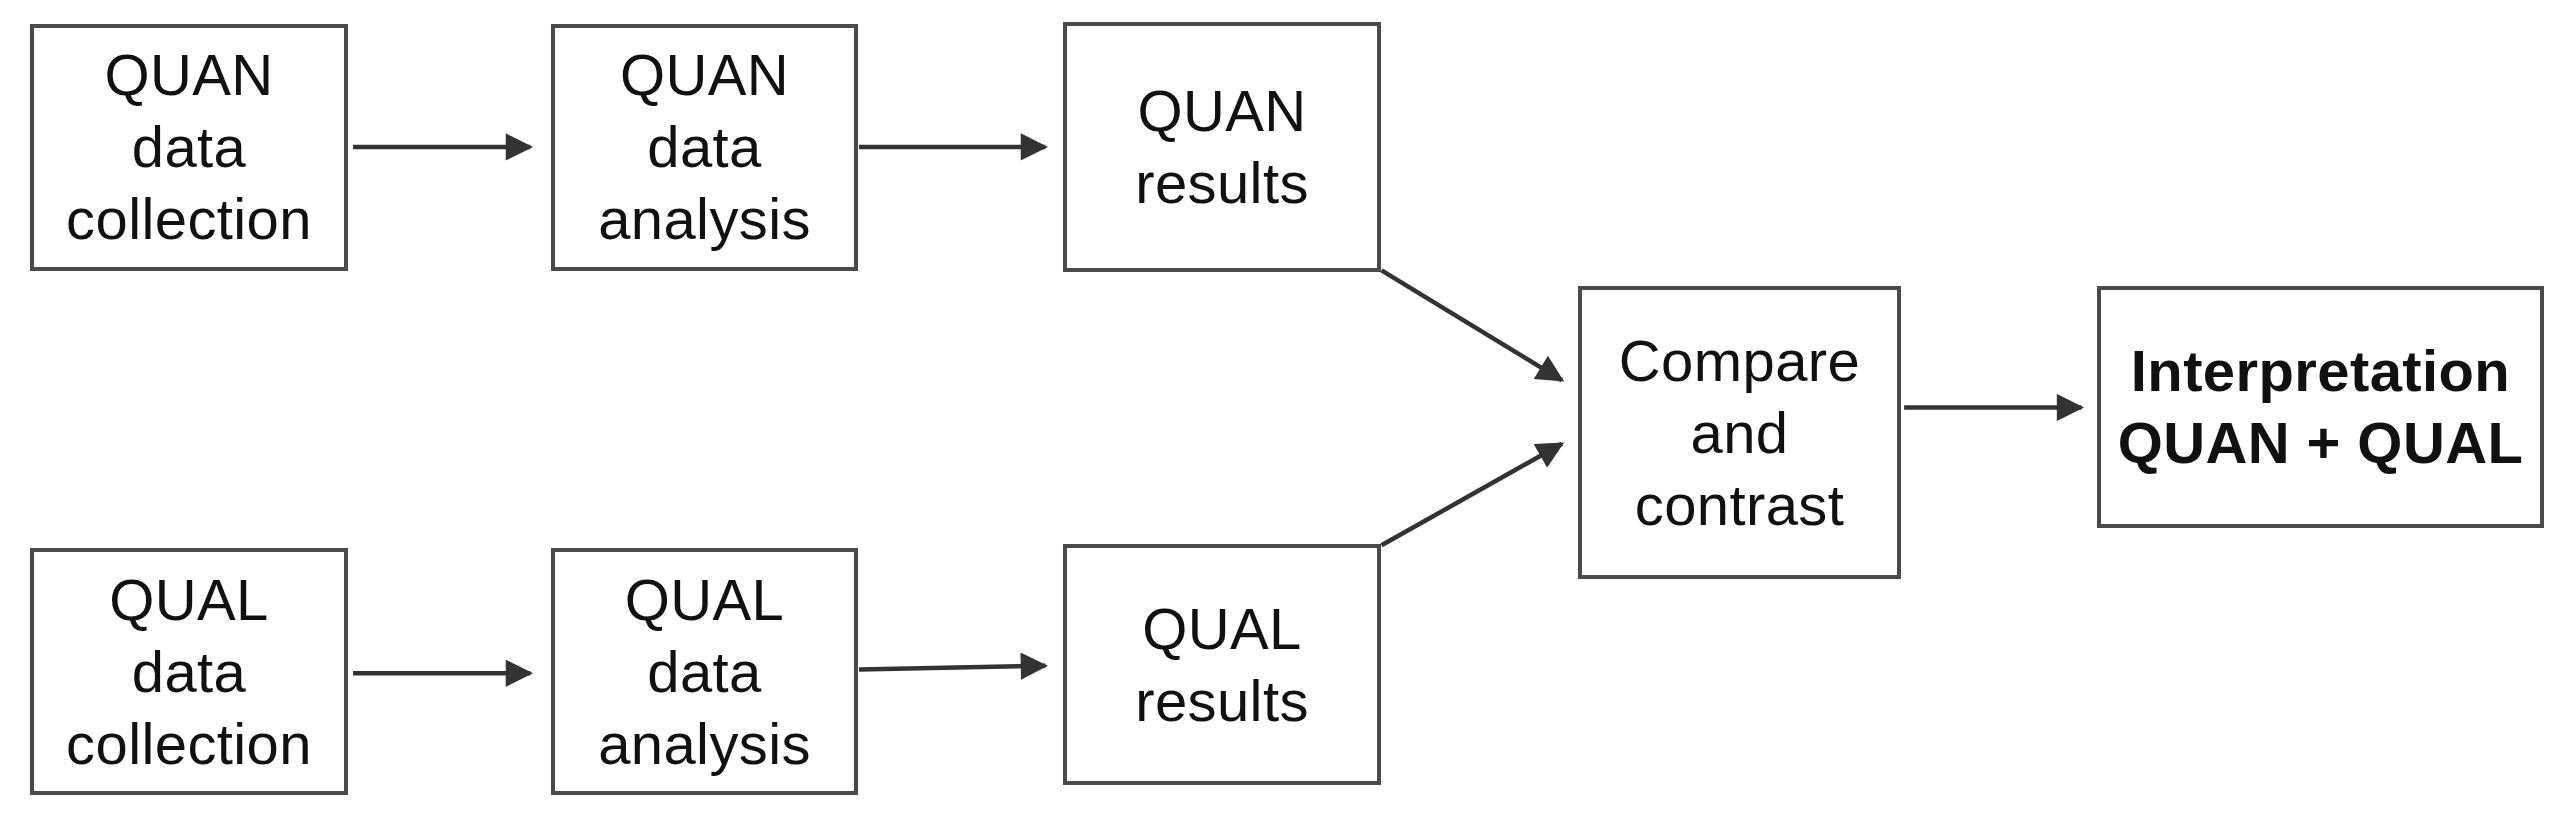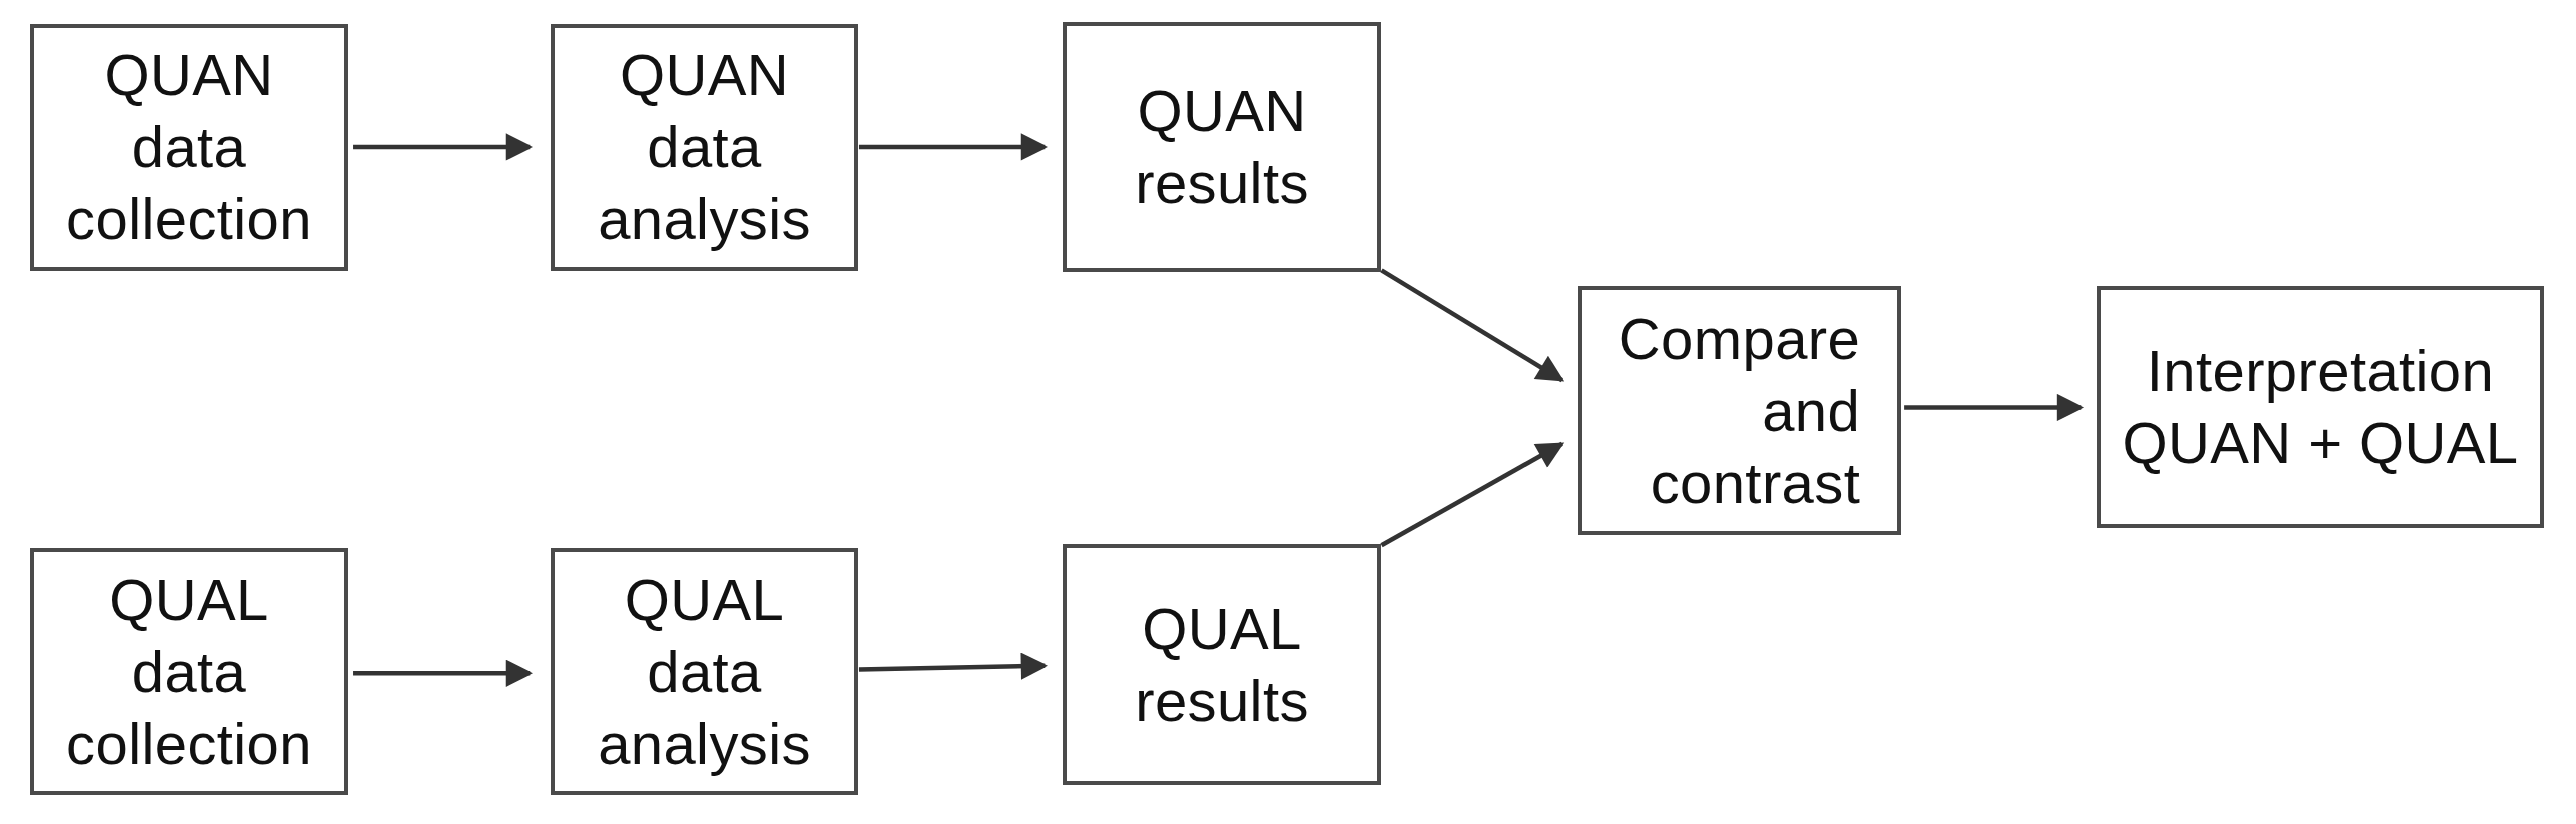--- a/index.html
+++ b/index.html
@@ -81,27 +81,27 @@
     <span class="label">QUAN
 data
 analysis</span>
   </div>
 
   <div class="node" style="left:1063px; top:22px; width:318px; height:250px;">
     <span class="label">QUAN
 results</span>
   </div>
 
-  <div class="node" style="left:1578px; top:286px; width:323px; height:249px;text-align:right;">
+  <div class="node" style="left:1578px; top:286px; width:323px; height:293px;">
     <span class="label">Compare
 and
 contrast</span>
   </div>
 
-  <div class="node" style="left:2097px; top:286px; width:447px; height:242px;">
+  <div class="node" style="left:2097px; top:286px; width:447px; height:242px;font-weight:bold;">
     <span class="label">Interpretation
 QUAN + QUAL</span>
   </div>
 
   <div class="node" style="left:30px; top:548px; width:318px; height:247px;">
     <span class="label">QUAL
 data
 collection</span>
   </div>
 

